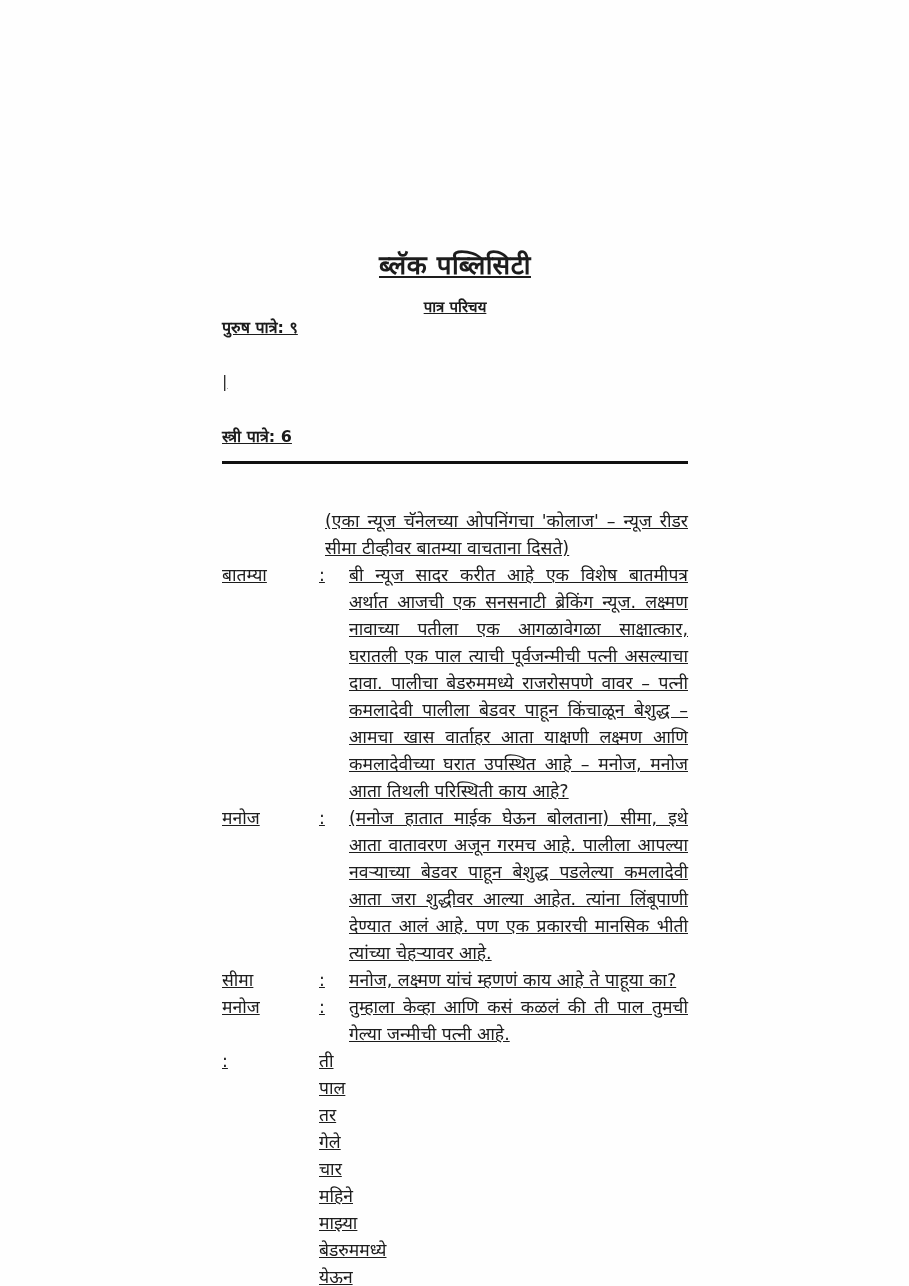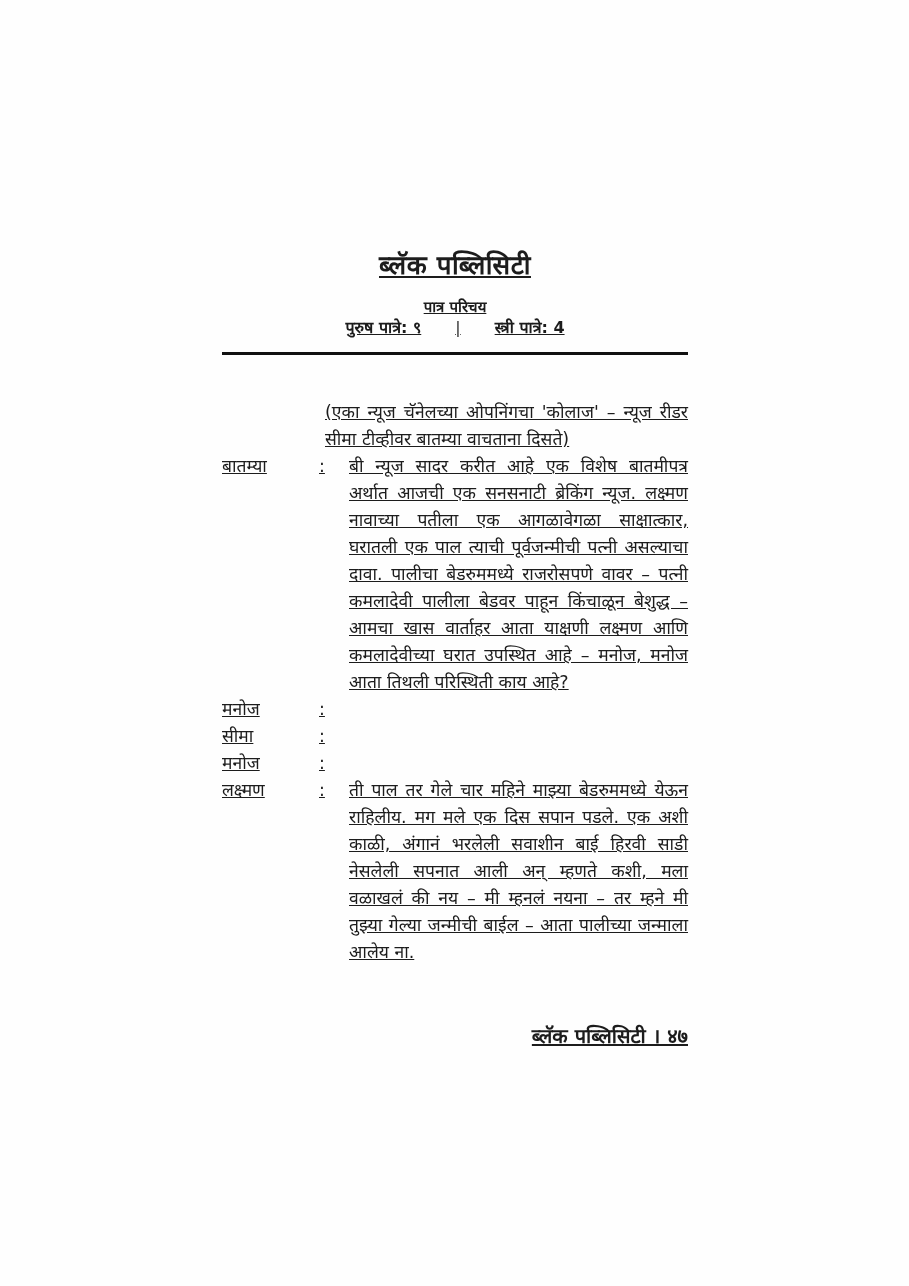--- a/index.html
+++ b/index.html
@@ -37,20 +37,21 @@
     margin: 0 0 0 0;
   }
   .cast-line {
     display: flex;
     justify-content: center;
     align-items: baseline;
     gap: 34px;
     font-size: 16px;
     font-weight: bold;
     margin: 0 0 14px 0;
+    flex-direction: column;
   }
   .cast-divider {
     font-weight: normal;
     color: #2a2a2a;
   }
   .rule {
     height: 3px;
     background: #111;
     border: none;
     margin: 0;
@@ -90,52 +91,54 @@
 <body>
 
 <div class="page-inner">
 
   <div class="title-block">
     <div class="main-title">ब्लॅक पब्लिसिटी</div>
     <div class="sub-title">पात्र परिचय</div>
     <div class="cast-line">
       <span>पुरुष पात्रे: ९</span>
       <span class="cast-divider">|</span>
-      <span>स्त्री पात्रे: 4</span>
+      <span>स्त्री पात्रे: 6</span>
     </div>
     <div class="rule"></div>
   </div>
 
   <div class="script-body">
 
     <div class="stage-direction">(एका न्यूज चॅनेलच्या ओपनिंगचा 'कोलाज' – न्यूज रीडर सीमा टीव्हीवर बातम्या वाचताना दिसते)</div>
 
     <div class="dialogue">
       <div class="speaker">बातम्या</div>
       <div class="colon">:</div>
       <div class="dialogue-text">बी न्यूज सादर करीत आहे एक विशेष बातमीपत्र अर्थात आजची एक सनसनाटी ब्रेकिंग न्यूज. लक्ष्मण नावाच्या पतीला एक आगळावेगळा साक्षात्कार, घरातली एक पाल त्याची पूर्वजन्मीची पत्नी असल्याचा दावा. पालीचा बेडरुममध्ये राजरोसपणे वावर – पत्नी कमलादेवी पालीला बेडवर पाहून किंचाळून बेशुद्ध – आमचा खास वार्ताहर आता याक्षणी लक्ष्मण आणि कमलादेवीच्या घरात उपस्थित आहे – मनोज, मनोज आता तिथली परिस्थिती काय आहे?</div>
     </div>
 
     <div class="dialogue">
       <div class="speaker">मनोज</div>
       <div class="colon">:</div>
+      <div class="dialogue-text">(मनोज हातात माईक घेऊन बोलताना) सीमा, इथे आता वातावरण अजून गरमच आहे. पालीला आपल्या नवऱ्याच्या बेडवर पाहून बेशुद्ध पडलेल्या कमलादेवी आता जरा शुद्धीवर आल्या आहेत. त्यांना लिंबूपाणी देण्यात आलं आहे. पण एक प्रकारची मानसिक भीती त्यांच्या चेहऱ्यावर आहे.</div>
     </div>
 
     <div class="dialogue">
       <div class="speaker">सीमा</div>
       <div class="colon">:</div>
+      <div class="dialogue-text">मनोज, लक्ष्मण यांचं म्हणणं काय आहे ते पाहूया का?</div>
     </div>
 
     <div class="dialogue">
       <div class="speaker">मनोज</div>
       <div class="colon">:</div>
+      <div class="dialogue-text">तुम्हाला केव्हा आणि कसं कळलं की ती पाल तुमची गेल्या जन्मीची पत्नी आहे.</div>
     </div>
 
     <div class="dialogue">
-      <div class="speaker">लक्ष्मण</div>
       <div class="colon">:</div>
       <div class="dialogue-text">ती पाल तर गेले चार महिने माझ्या बेडरुममध्ये येऊन राहिलीय. मग मले एक दिस सपान पडले. एक अशी काळी, अंगानं भरलेली सवाशीन बाई हिरवी साडी नेसलेली सपनात आली अन् म्हणते कशी, मला वळाखलं की नय – मी म्हनलं नयना – तर म्हने मी तुझ्या गेल्या जन्मीची बाईल – आता पालीच्या जन्माला आलेय ना.</div>
     </div>
 
   </div>
 
   <div class="footer-line">ब्लॅक पब्लिसिटी । ४७</div>
 
 </div>
 

